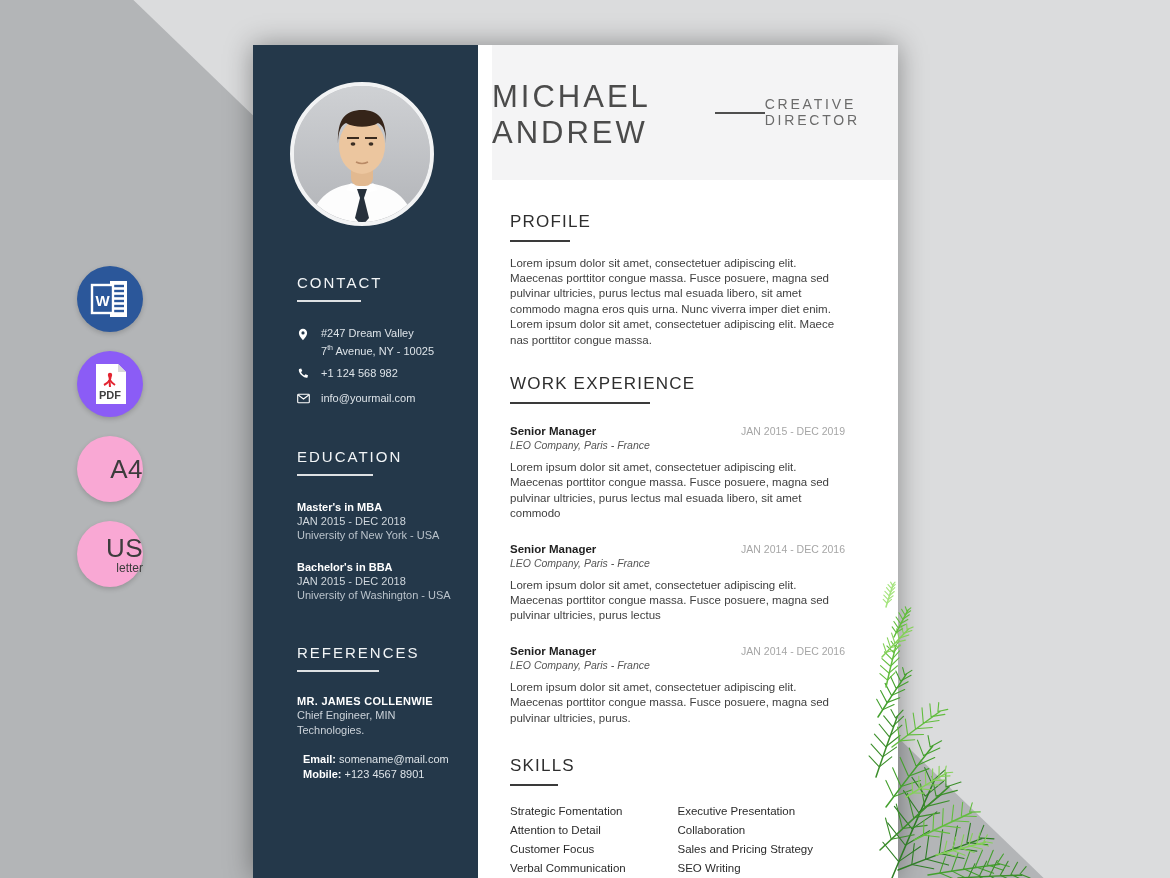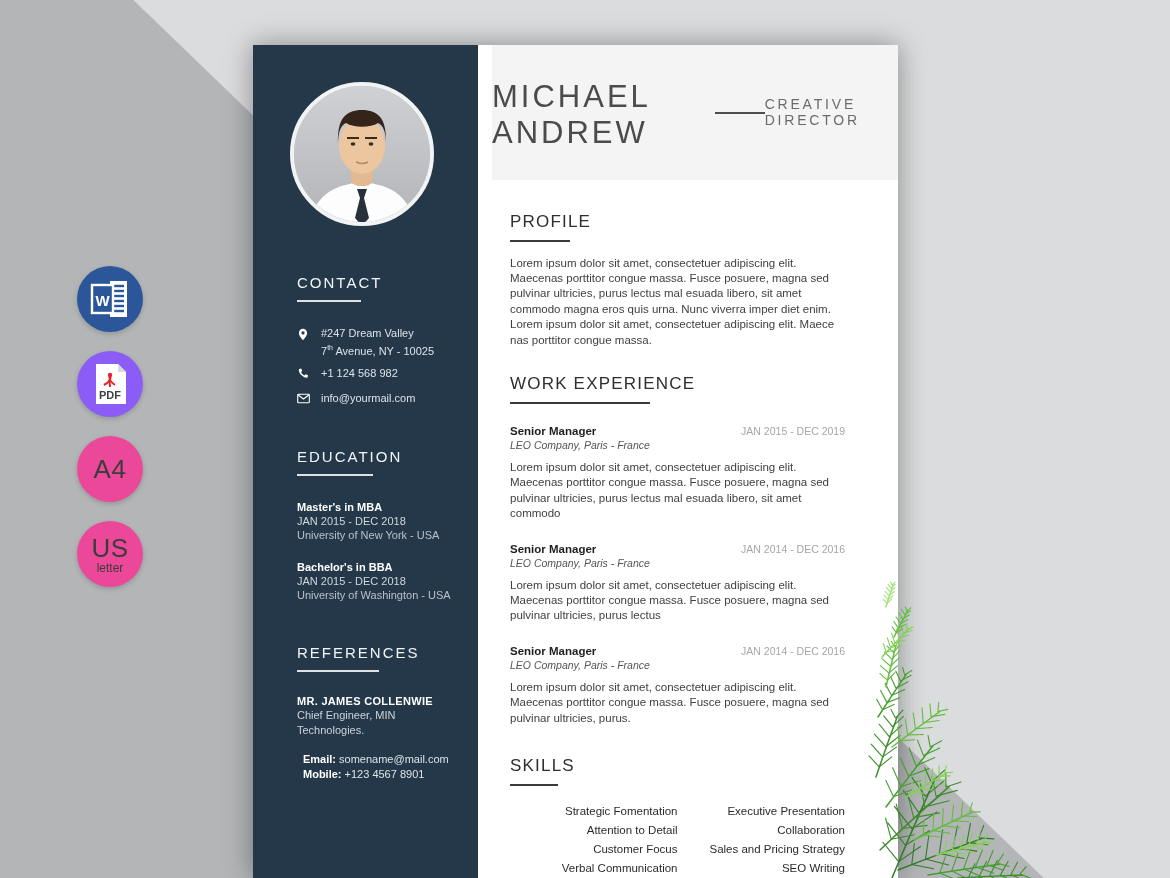--- a/index.html
+++ b/index.html
@@ -5,21 +5,21 @@
   html,body{margin:0;padding:0;background:#d9dadb;font-family:"Liberation Sans",sans-serif;}
   .stage{position:relative;width:1170px;height:878px;overflow:hidden;background:#dbdcdd;}
   .bg-dark{position:absolute;inset:0;background:#b3b5b7;
     clip-path:polygon(0 0,11.4% 0,89.2% 100%,0 100%);}
   
   .badges{position:absolute;left:77px;top:266px;width:66px;}
   .badge{width:66px;height:66px;border-radius:50%;display:flex;align-items:center;justify-content:center;
     margin-bottom:19px;box-shadow:0 2px 5px rgba(0,0,0,.18);}
   .badge-word{background:#2b579a;}
   .badge-pdf{background:#8b5cf6;}
-  .badge-gray{background:#ec4899;color:#3c3c3c;flex-direction:column;line-height:1;}
+  .badge-gray{background:#f9a8d4;color:#3c3c3c;flex-direction:column;line-height:1;align-items:flex-end;}
   .badge-gray .big{font-size:26px;letter-spacing:.5px;}
   .badge-gray .small{font-size:12px;margin-top:1px;}
   
   .page{position:absolute;left:253px;top:45px;width:645px;height:833px;background:#ffffff;
     display:flex;box-shadow:0 0 26px rgba(0,0,0,.38);}
   .sidebar{width:225px;background:#24384a;color:#dde3e8;flex:0 0 225px;
     padding:37px 18px 0 44px;box-sizing:border-box;}
   .photo-ring{width:136px;height:136px;border-radius:50%;border:4px solid #f2f3f4;overflow:hidden;
     margin:0 0 0 -7px;background:#c3c5c8;}
   .side-section{margin-top:48px;}
@@ -55,21 +55,21 @@
   .sec-work{margin-top:26px;}
   .xp{margin-top:21px;}
   .xp-head{display:flex;justify-content:space-between;align-items:baseline;}
   .xp-title{font-size:11.5px;font-weight:bold;color:#1f1f1f;}
   .xp-dates{font-size:10.5px;color:#a6a6a6;}
   .xp-co{font-size:10.5px;font-style:italic;color:#555;margin-top:2px;}
   .xp-txt{margin-top:9px;}
   .sec-skills{margin-top:30px;}
   .skill-cols{display:flex;margin-top:16px;}
   .skill-col{width:50%;}
-  .skill-item{font-size:11.5px;color:#2b2b2b;line-height:19px;text-align:right;}
+  .skill-item{font-size:11.5px;color:#2b2b2b;line-height:19px;}
   
   .plant{position:absolute;left:866px;top:545px;}
   .plant path{fill:none;vector-effect:non-scaling-stroke;stroke-linecap:round;}
 </style>
 </head>
 <body>
 
 <div class="stage">
   <div class="bg-dark"></div>
 

